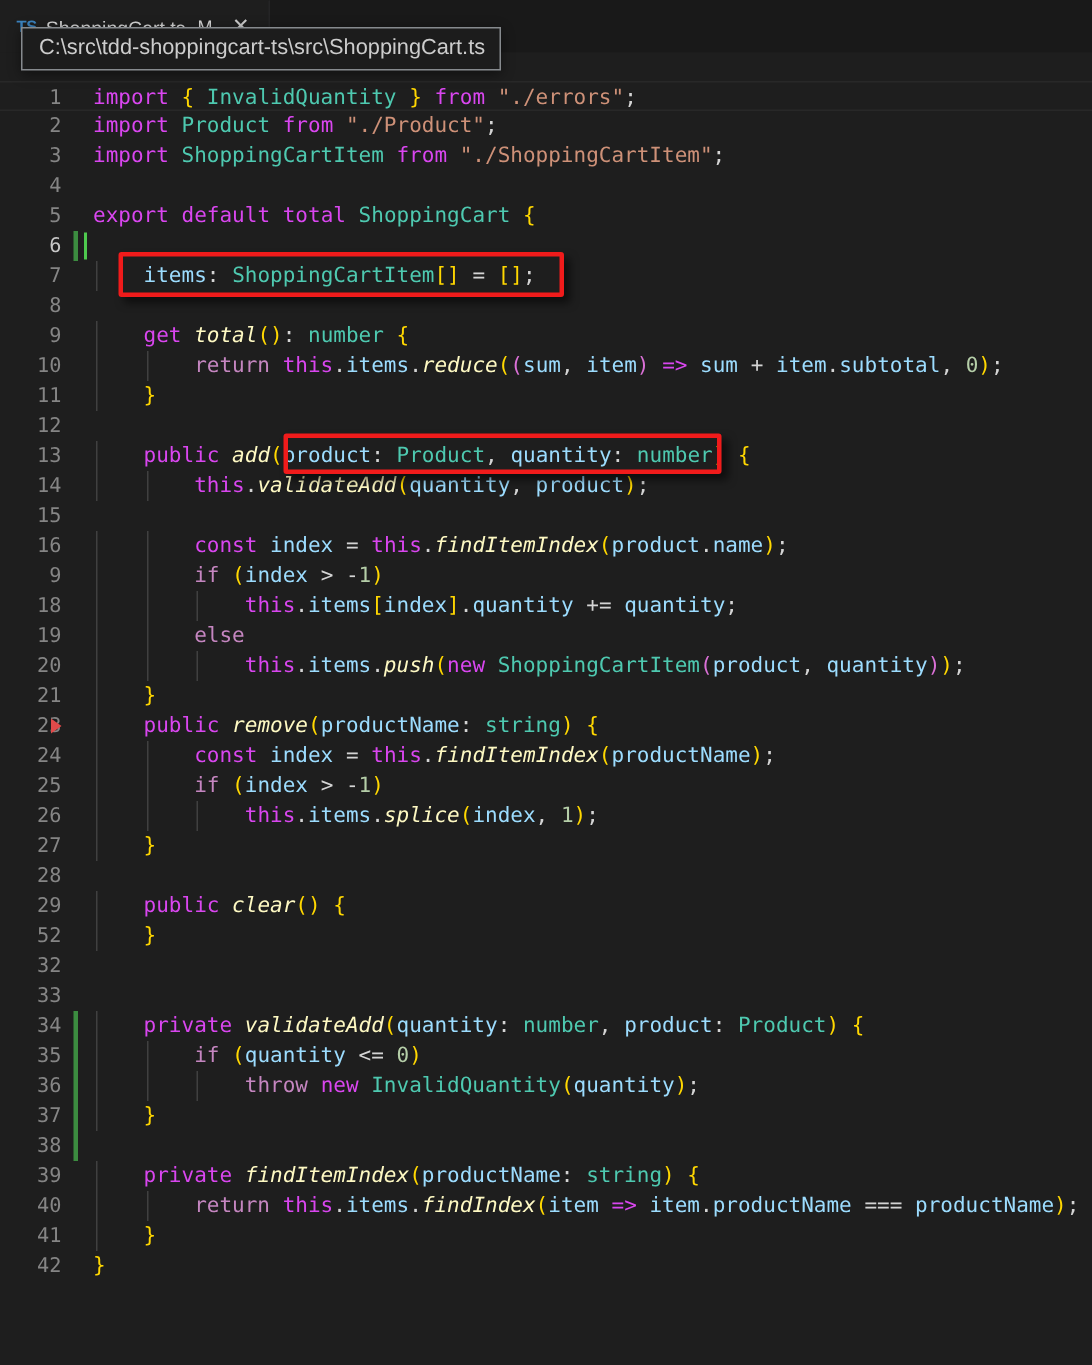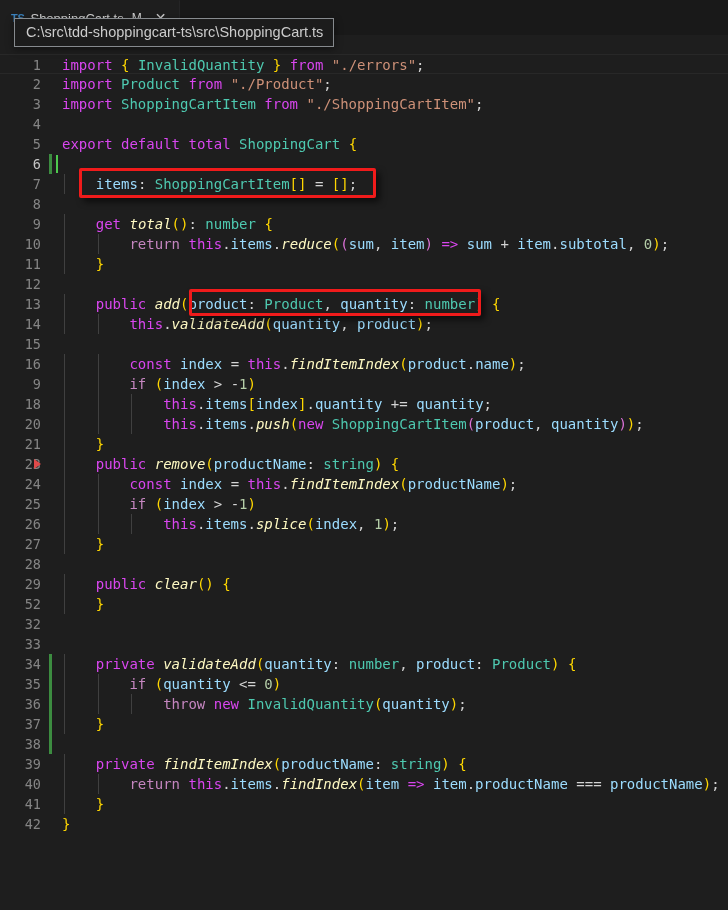--- a/index.html
+++ b/index.html
@@ -201,20 +201,21 @@
         <div class="row"><div class="gutter">9</div><div class="deco"></div><div class="codecell"><span class="ig" style="left:8px"></span>    <span class="kw">get</span> <span class="fn">total</span><span class="p1">(</span><span class="p1">)</span><span class="op">:</span> <span class="type">number</span> <span class="p1">{</span></div></div>
         <div class="row"><div class="gutter">10</div><div class="deco"></div><div class="codecell"><span class="ig" style="left:8px"></span><span class="ig" style="left:41.72px"></span>        <span class="kw2">return</span> <span class="kw">this</span><span class="op">.</span><span class="var">items</span><span class="op">.</span><span class="fn">reduce</span><span class="p1">(</span><span class="p2">(</span><span class="var">sum</span><span class="op">,</span> <span class="var">item</span><span class="p2">)</span> <span class="kw">=&gt;</span> <span class="var">sum</span> <span class="op">+</span> <span class="var">item</span><span class="op">.</span><span class="var">subtotal</span><span class="op">,</span> <span class="num">0</span><span class="p1">)</span><span class="op">;</span></div></div>
         <div class="row"><div class="gutter">11</div><div class="deco"></div><div class="codecell"><span class="ig" style="left:8px"></span>    <span class="p1">}</span></div></div>
         <div class="row"><div class="gutter">12</div><div class="deco"></div><div class="codecell"></div></div>
         <div class="row"><div class="gutter">13</div><div class="deco"></div><div class="codecell"><span class="ig" style="left:8px"></span>    <span class="kw">public</span> <span class="fn">add</span><span class="p1">(</span><span class="var">product</span><span class="op">:</span> <span class="type">Product</span><span class="op">,</span> <span class="var">quantity</span><span class="op">:</span> <span class="type">number</span><span class="p1">)</span> <span class="p1">{</span></div></div>
         <div class="row"><div class="gutter">14</div><div class="deco"></div><div class="codecell"><span class="ig" style="left:8px"></span><span class="ig" style="left:41.72px"></span>        <span class="kw">this</span><span class="op">.</span><span class="fn">validateAdd</span><span class="p1">(</span><span class="var">quantity</span><span class="op">,</span> <span class="var">product</span><span class="p1">)</span><span class="op">;</span></div></div>
         <div class="row"><div class="gutter">15</div><div class="deco"></div><div class="codecell"></div></div>
         <div class="row"><div class="gutter">16</div><div class="deco"></div><div class="codecell"><span class="ig" style="left:8px"></span><span class="ig" style="left:41.72px"></span>        <span class="kw">const</span> <span class="var">index</span> <span class="op">=</span> <span class="kw">this</span><span class="op">.</span><span class="fn">findItemIndex</span><span class="p1">(</span><span class="var">product</span><span class="op">.</span><span class="var">name</span><span class="p1">)</span><span class="op">;</span></div></div>
         <div class="row"><div class="gutter">9</div><div class="deco"></div><div class="codecell"><span class="ig" style="left:8px"></span><span class="ig" style="left:41.72px"></span>        <span class="kw2">if</span> <span class="p1">(</span><span class="var">index</span> <span class="op">&gt;</span> <span class="op">-</span><span class="num">1</span><span class="p1">)</span></div></div>
         <div class="row"><div class="gutter">18</div><div class="deco"></div><div class="codecell"><span class="ig" style="left:8px"></span><span class="ig" style="left:41.72px"></span><span class="ig" style="left:75.44px"></span>            <span class="kw">this</span><span class="op">.</span><span class="var">items</span><span class="p1">[</span><span class="var">index</span><span class="p1">]</span><span class="op">.</span><span class="var">quantity</span> <span class="op">+</span><span class="op">=</span> <span class="var">quantity</span><span class="op">;</span></div></div>
+        <div class="row"><div class="gutter">19</div><div class="deco"></div><div class="codecell"><span class="ig" style="left:8px"></span><span class="ig" style="left:41.72px"></span>        <span class="kw2">else</span></div></div>
         <div class="row"><div class="gutter">20</div><div class="deco"></div><div class="codecell"><span class="ig" style="left:8px"></span><span class="ig" style="left:41.72px"></span><span class="ig" style="left:75.44px"></span>            <span class="kw">this</span><span class="op">.</span><span class="var">items</span><span class="op">.</span><span class="fn">push</span><span class="p1">(</span><span class="kw">new</span> <span class="type">ShoppingCartItem</span><span class="p2">(</span><span class="var">product</span><span class="op">,</span> <span class="var">quantity</span><span class="p2">)</span><span class="p1">)</span><span class="op">;</span></div></div>
         <div class="row"><div class="gutter">21</div><div class="deco"></div><div class="codecell"><span class="ig" style="left:8px"></span>    <span class="p1">}</span></div></div>
         <div class="row"><div class="gutter">23</div><div class="deco"><span class="bp-arrow"></span></div><div class="codecell"><span class="ig" style="left:8px"></span>    <span class="kw">public</span> <span class="fn">remove</span><span class="p1">(</span><span class="var">productName</span><span class="op">:</span> <span class="type">string</span><span class="p1">)</span> <span class="p1">{</span></div></div>
         <div class="row"><div class="gutter">24</div><div class="deco"></div><div class="codecell"><span class="ig" style="left:8px"></span><span class="ig" style="left:41.72px"></span>        <span class="kw">const</span> <span class="var">index</span> <span class="op">=</span> <span class="kw">this</span><span class="op">.</span><span class="fn">findItemIndex</span><span class="p1">(</span><span class="var">productName</span><span class="p1">)</span><span class="op">;</span></div></div>
         <div class="row"><div class="gutter">25</div><div class="deco"></div><div class="codecell"><span class="ig" style="left:8px"></span><span class="ig" style="left:41.72px"></span>        <span class="kw2">if</span> <span class="p1">(</span><span class="var">index</span> <span class="op">&gt;</span> <span class="op">-</span><span class="num">1</span><span class="p1">)</span></div></div>
         <div class="row"><div class="gutter">26</div><div class="deco"></div><div class="codecell"><span class="ig" style="left:8px"></span><span class="ig" style="left:41.72px"></span><span class="ig" style="left:75.44px"></span>            <span class="kw">this</span><span class="op">.</span><span class="var">items</span><span class="op">.</span><span class="fn">splice</span><span class="p1">(</span><span class="var">index</span><span class="op">,</span> <span class="num">1</span><span class="p1">)</span><span class="op">;</span></div></div>
         <div class="row"><div class="gutter">27</div><div class="deco"></div><div class="codecell"><span class="ig" style="left:8px"></span>    <span class="p1">}</span></div></div>
         <div class="row"><div class="gutter">28</div><div class="deco"></div><div class="codecell"></div></div>
         <div class="row"><div class="gutter">29</div><div class="deco"></div><div class="codecell"><span class="ig" style="left:8px"></span>    <span class="kw">public</span> <span class="fn">clear</span><span class="p1">(</span><span class="p1">)</span> <span class="p1">{</span></div></div>
         <div class="row"><div class="gutter">52</div><div class="deco"></div><div class="codecell"><span class="ig" style="left:8px"></span>    <span class="p1">}</span></div></div>

